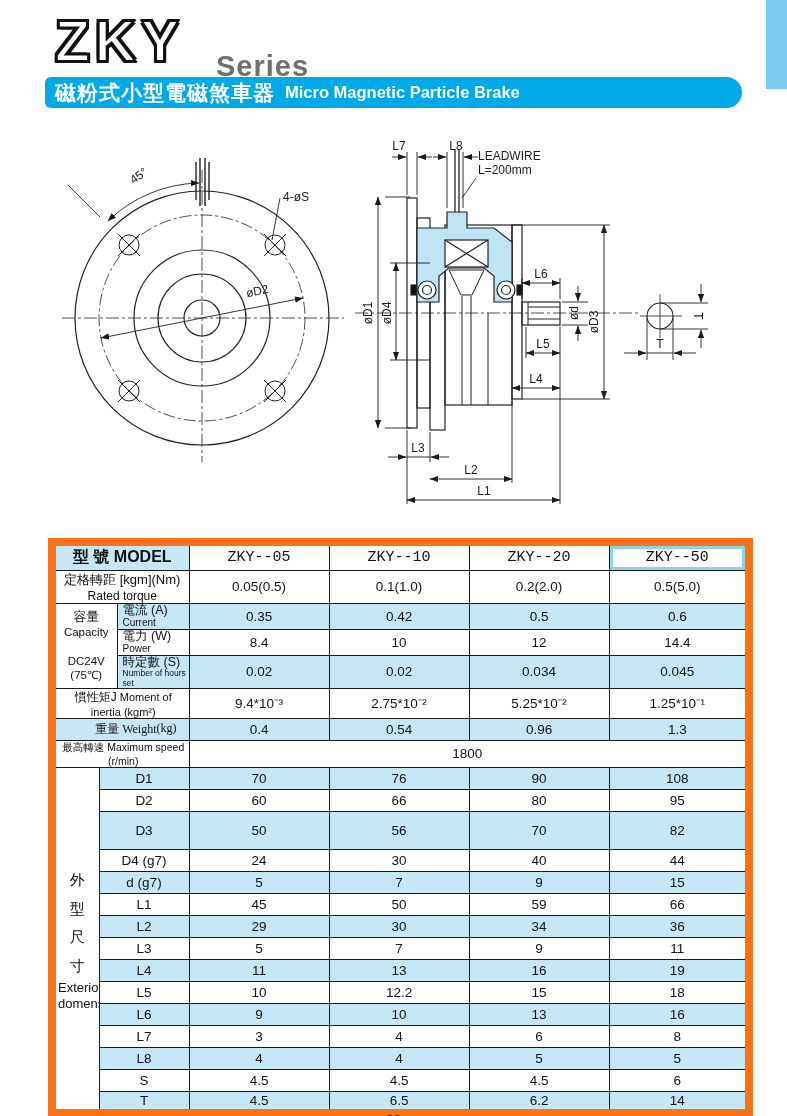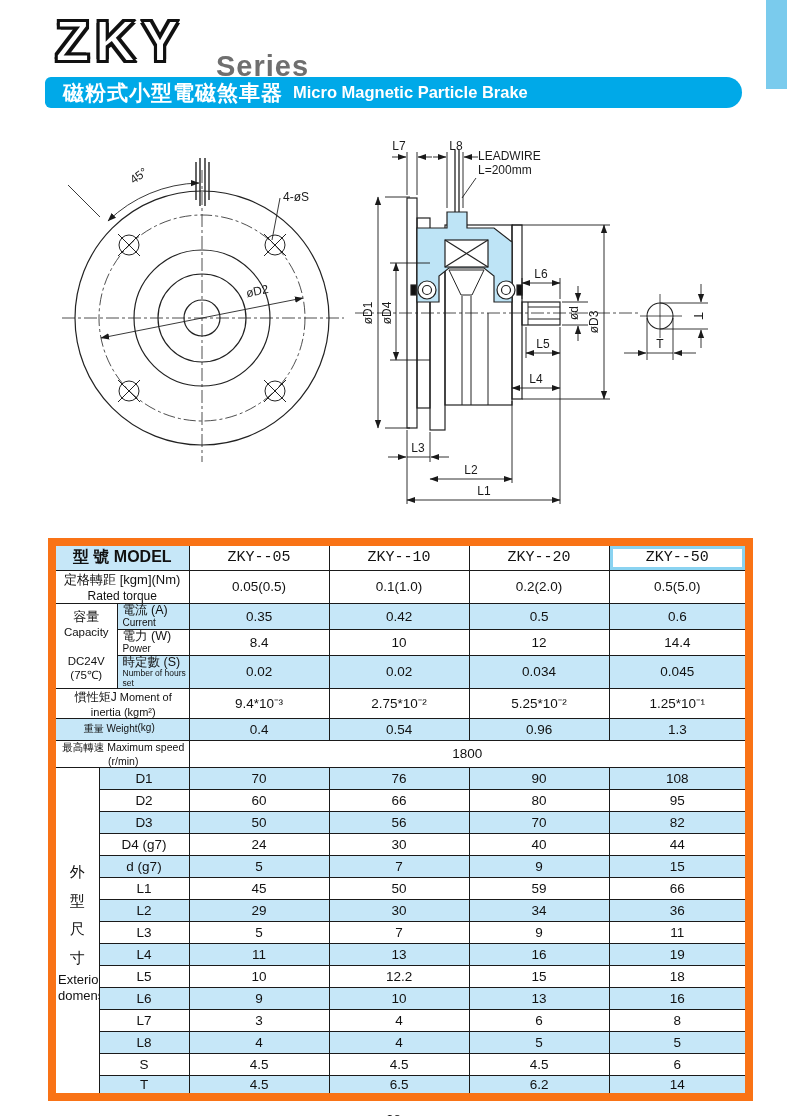--- a/index.html
+++ b/index.html
@@ -4,21 +4,21 @@
 <style>
   html,body{margin:0;padding:0;background:#e8e8e8;}
   .page{position:relative;width:787px;height:1116px;background:#fff;margin:0 auto;overflow:hidden;
         font-family:"Liberation Sans",sans-serif;color:#111;}
   
   .logo{position:absolute;left:55px;top:8px;font-size:57px;font-weight:700;letter-spacing:5px;
         color:#fff;-webkit-text-stroke:2.2px #111;
         text-shadow:-2px -2px 0 #111,2px -2px 0 #111,-2px 2px 0 #111,2px 2px 0 #111;}
   .series{position:absolute;left:216px;top:50px;font-size:29px;font-weight:700;color:#6f6f6f;letter-spacing:1px;}
   .banner{position:absolute;left:45px;top:77px;width:697px;height:31px;border-radius:6px 16px 16px 6px;
-          display:flex;align-items:center;padding-left:18px;box-sizing:border-box;}
+          display:flex;align-items:center;padding-left:10px;box-sizing:border-box;}
   .banner .zh{font-size:21px;font-weight:700;color:#fff;letter-spacing:1px;white-space:nowrap;}
   .banner .en{font-size:16.5px;font-weight:700;color:#fff;margin-left:10px;white-space:nowrap;}
   .sidebar{position:absolute;right:0;top:0;width:21px;height:89px;}
   
   .drawing{position:absolute;left:40px;top:128px;}
   .drawing text{font-family:"Liberation Sans",sans-serif;font-size:12px;fill:#1a1a1a;stroke:none;}
   
   table.spec{position:absolute;left:48px;top:538px;width:697px;border-collapse:collapse;table-layout:fixed;
              border:8px solid #f97316;font-size:13.5px;}
   table.spec td{border:1px solid #1a1a1a;text-align:center;vertical-align:middle;padding:0 2px;overflow:hidden;}
@@ -28,21 +28,21 @@
   .lab2 .l1{font-size:13px;}
   .lab2 .l2{font-size:12px;}
   .sub .zh{font-size:12.5px;display:block;text-align:left;padding-left:3px;line-height:1.1;}
   .sub .en{font-size:10px;display:block;text-align:left;padding-left:3px;line-height:1.1;}
   .cap div{line-height:1.25;}
   .cap .zh{font-size:13px;}
   .cap .en{font-size:11.5px;}
   .cap .gap{height:14px;}
   .inertia{font-size:11px;text-align:right;padding-left:4px !important;}
   .inertia .zh{font-size:12px;}
-  .wrow{display:flex;justify-content:center;padding:0 10px 0 4px;font-size:10px;}
+  .wrow{display:flex;justify-content:flex-end;padding:0 10px 0 4px;font-size:12px;font-family:Liberation Serif, serif;}
   .speed{font-size:10.5px;text-align:right;padding-left:4px !important;}
   .dimgrp{background:#fff;}
   .dimgrp .ch{font-size:15px;line-height:1.9;}
   .dimgrp .en{font-size:13px;line-height:1.2;}
   .pagenum{position:absolute;left:0;top:1112px;width:100%;text-align:center;font-size:13.5px;}
 </style>
 </head>
 <body>
 
 <div class="page">
@@ -345,21 +345,21 @@
       <td class="c">90</td>
       <td class="c">108</td>
     </tr>
     <tr style="height:22px">
       <td colspan="2">D2</td>
       <td>60</td>
       <td>66</td>
       <td>80</td>
       <td>95</td>
     </tr>
-    <tr style="height:22px">
+    <tr style="height:38px">
       <td colspan="2" class="c">D3</td>
       <td class="c">50</td>
       <td class="c">56</td>
       <td class="c">70</td>
       <td class="c">82</td>
     </tr>
     <tr style="height:22px">
       <td colspan="2">D4 (g7)</td>
       <td>24</td>
       <td>30</td>

